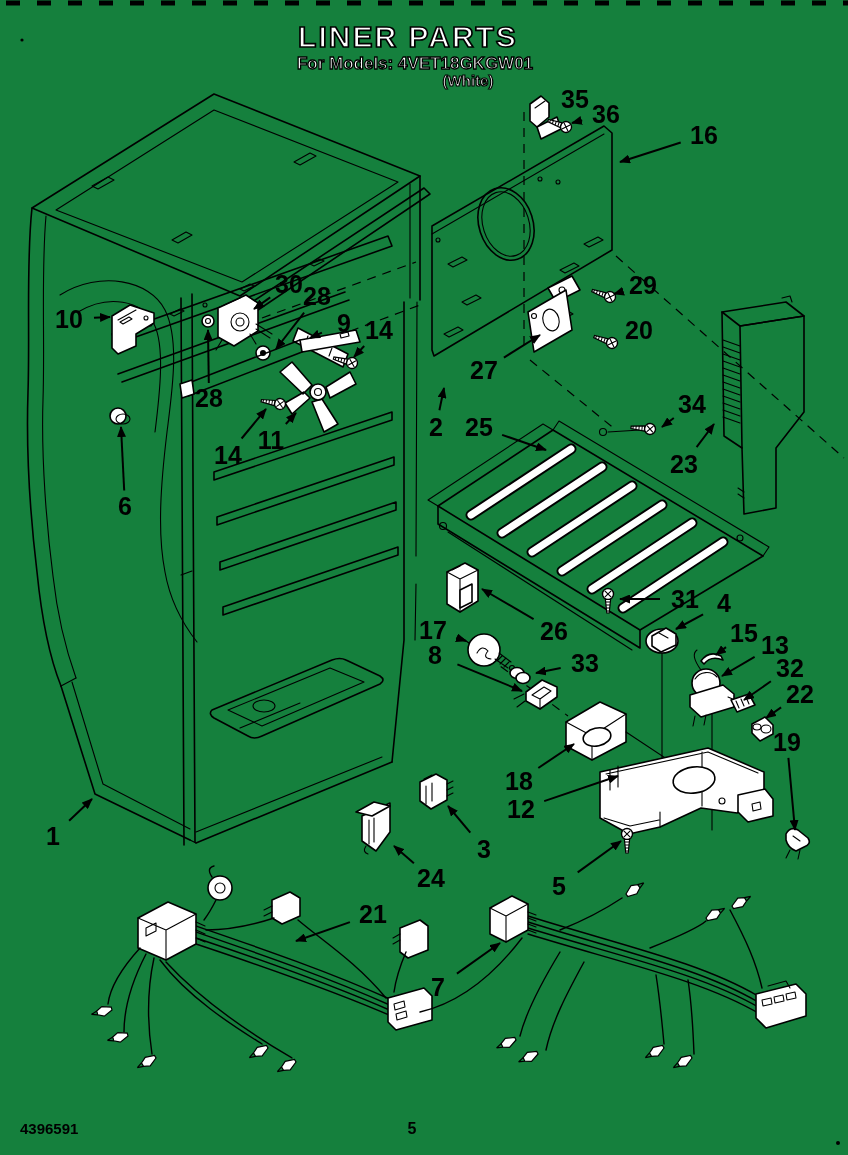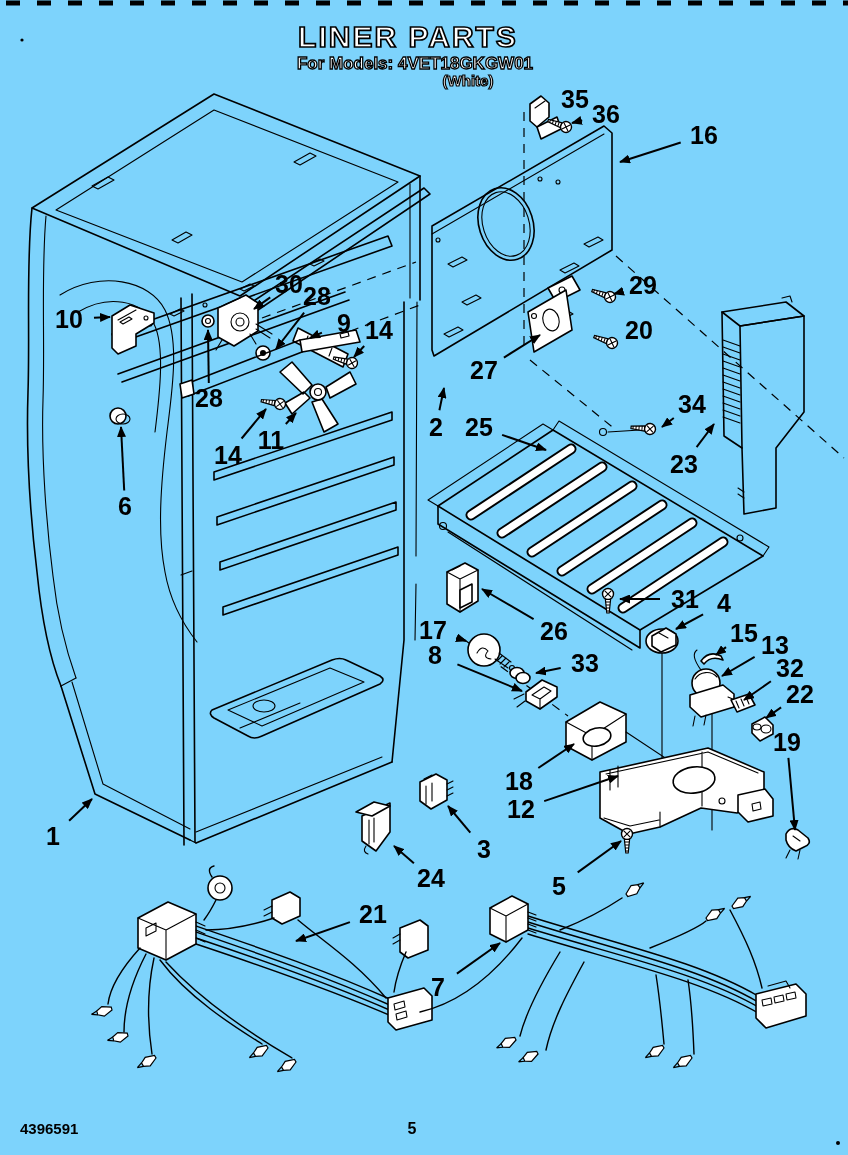--- a/index.html
+++ b/index.html
@@ -1,16 +1,16 @@
 <!DOCTYPE html>
 <html><head>
 <meta charset="utf-8">
 <style>
   html,body{margin:0;padding:0;background:#e8e8e8;}
-  .page{position:relative;width:848px;height:1155px;background:#7dd3fc;overflow:hidden;
+  .page{position:relative;width:848px;height:1155px;background:#15803d;overflow:hidden;
         font-family:"Liberation Sans",sans-serif;}
   svg{position:absolute;left:0;top:0;}
   .ink{stroke:#000;fill:none;stroke-width:1.6;stroke-linecap:round;stroke-linejoin:round;}
   .thin{stroke:#000;fill:none;stroke-width:1.1;stroke-linecap:round;stroke-linejoin:round;}
   .wire{stroke:#000;fill:none;stroke-width:1.4;stroke-linecap:round;}
   .dash{stroke:#000;fill:none;stroke-width:1.2;stroke-dasharray:9 7;}
   .fillw{fill:#fff;stroke:#000;stroke-width:1.6;stroke-linejoin:round;}
   .rib-outer{stroke:#000;stroke-width:11;stroke-linecap:round;fill:none;}
   .rib-inner{stroke:#fff;stroke-width:7;stroke-linecap:round;fill:none;}
   .callout-num{font-family:"Liberation Sans",sans-serif;font-weight:bold;font-size:25px;fill:#000;stroke:none;}

